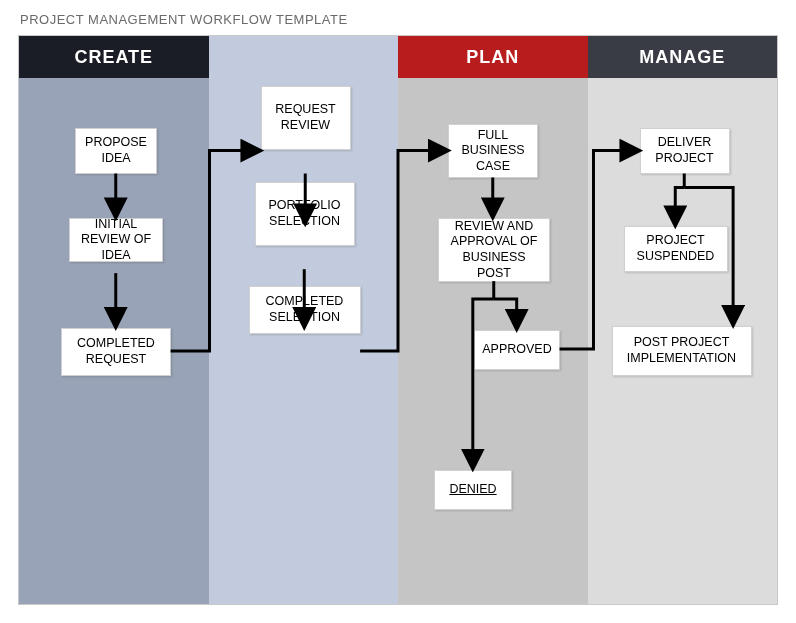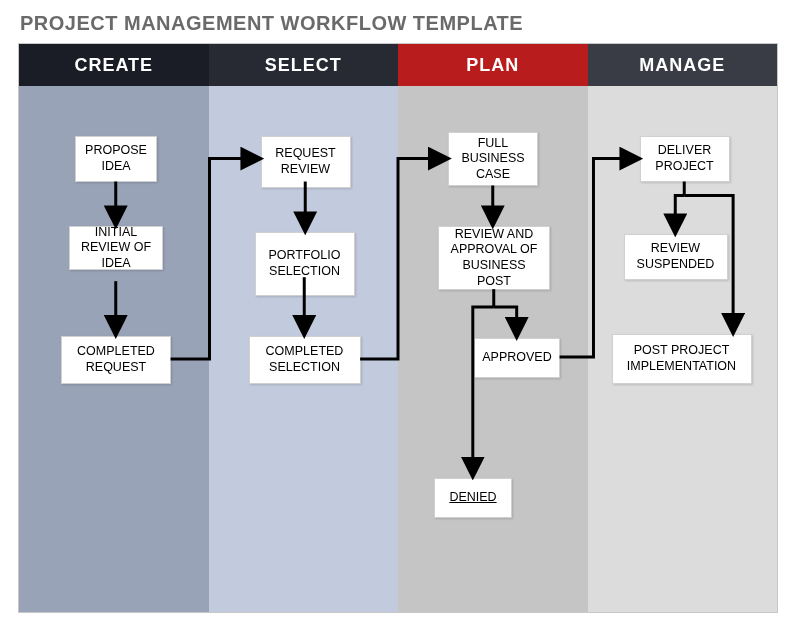--- a/index.html
+++ b/index.html
@@ -4,22 +4,22 @@
 <style>
   * { box-sizing: border-box; margin: 0; padding: 0; }
   body {
     font-family: Arial, Helvetica, sans-serif;
     background: #fff;
     width: 796px;
     height: 623px;
     overflow: hidden;
   }
   .page-title {
-    font-size: 20px;
-    font-weight: bold;
+    font-size: 13px;
+    font-weight: normal;
     color: #6a6a6a;
     letter-spacing: 0.5px;
     padding: 12px 0 8px 20px;
   }
   .diagram {
     position: relative;
     width: 760px;
     height: 570px;
     margin-left: 18px;
     border: 1px solid #c7c7c7;
@@ -78,41 +78,40 @@
   <div class="columns" id="columns">
       <div class="col">
         <div class="col-header" style="background: rgb(26, 29, 38);">CREATE</div>
         <div class="col-body" id="colbody-0" style="background: rgb(153, 163, 183);">
           <div class="node" style="left: 56px; top: 50px; width: 82px; height: 46px;">PROPOSE IDEA</div>
           <div class="node" style="left: 50px; top: 140px; width: 94px; height: 44px;">INITIAL REVIEW OF IDEA</div>
           <div class="node" style="left: 42px; top: 250px; width: 110px; height: 48px;">COMPLETED REQUEST</div>
         </div>
       </div>
       <div class="col">
-        <div class="col-header" style="background: rgb(39, 42, 51);">SELECT</div>
         <div class="col-body" id="colbody-1" style="background: rgb(194, 203, 221);">
-          <div class="node" style="left: 52px; top: 50px; width: 90px; height: 52px;">REQUEST REVIEW</div>
+          <div class="node" style="left: 52px; top: 50px; width: 90px; height: 64px;">REQUEST REVIEW</div>
           <div class="node" style="left: 46px; top: 146px; width: 100px; height: 64px;">PORTFOLIO SELECTION</div>
           <div class="node" style="left: 40px; top: 250px; width: 112px; height: 48px;">COMPLETED SELECTION</div>
         </div>
       </div>
       <div class="col">
         <div class="col-header" style="background: #b91c1c;">PLAN</div>
         <div class="col-body" id="colbody-2" style="background: rgb(197, 197, 197);">
           <div class="node" style="left: 50px; top: 46px; width: 90px; height: 54px;">FULL BUSINESS CASE</div>
           <div class="node" style="left: 40px; top: 140px; width: 112px; height: 64px;">REVIEW AND APPROVAL OF BUSINESS POST</div>
           <div class="node" style="left: 76px; top: 252px; width: 86px; height: 40px;">APPROVED</div>
           <div class="node" style="left: 36px; top: 392px; width: 78px; height: 40px; text-decoration: underline;">DENIED</div>
         </div>
       </div>
       <div class="col">
         <div class="col-header" style="background: rgb(57, 60, 69);">MANAGE</div>
         <div class="col-body" id="colbody-3" style="background: rgb(220, 220, 220);">
           <div class="node" style="left: 52px; top: 50px; width: 90px; height: 46px;">DELIVER PROJECT</div>
-          <div class="node" style="left: 36px; top: 148px; width: 104px; height: 46px;">REVIEW SUSPENDED</div>
+          <div class="node" style="left: 36px; top: 148px; width: 104px; height: 46px;">PROJECT SUSPENDED</div>
           <div class="node" style="left: 24px; top: 248px; width: 140px; height: 50px;">POST PROJECT IMPLEMENTATION</div>
         </div>
       </div>
     </div>
   <svg class="arrows" id="arrows" viewBox="0 0 760 570" preserveAspectRatio="none">
     <defs>
       <marker id="ah" markerWidth="8" markerHeight="8" refX="6" refY="4" orient="auto">
         <path d="M0,0 L8,4 L0,8 z" fill="#000"></path>
       </marker>
     </defs>

